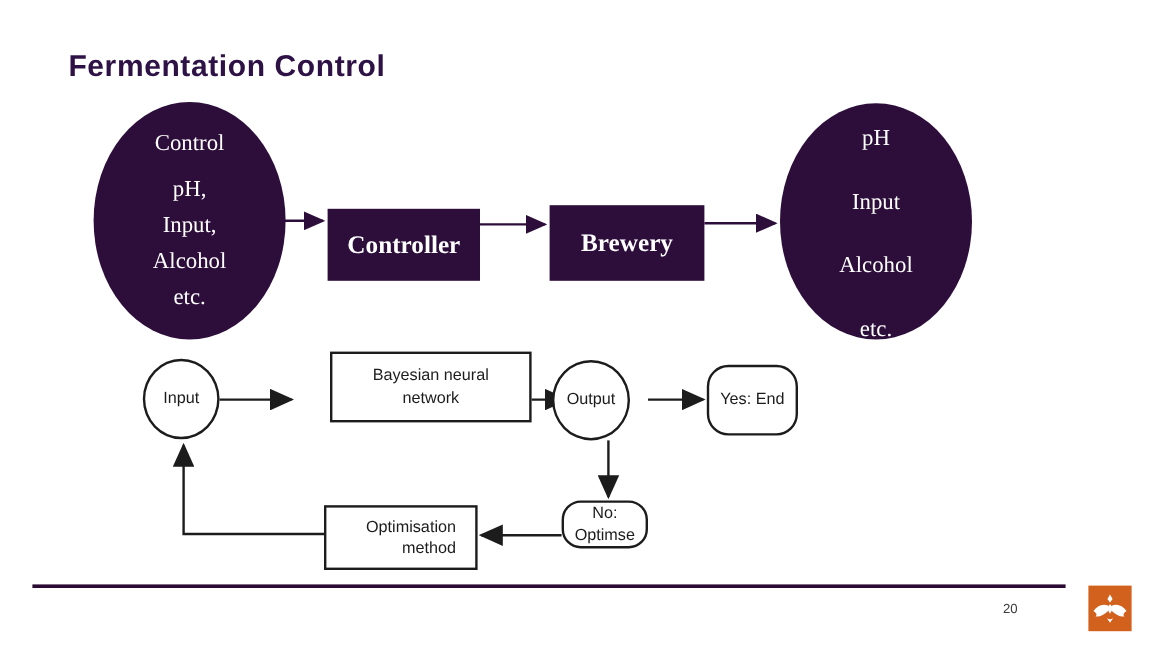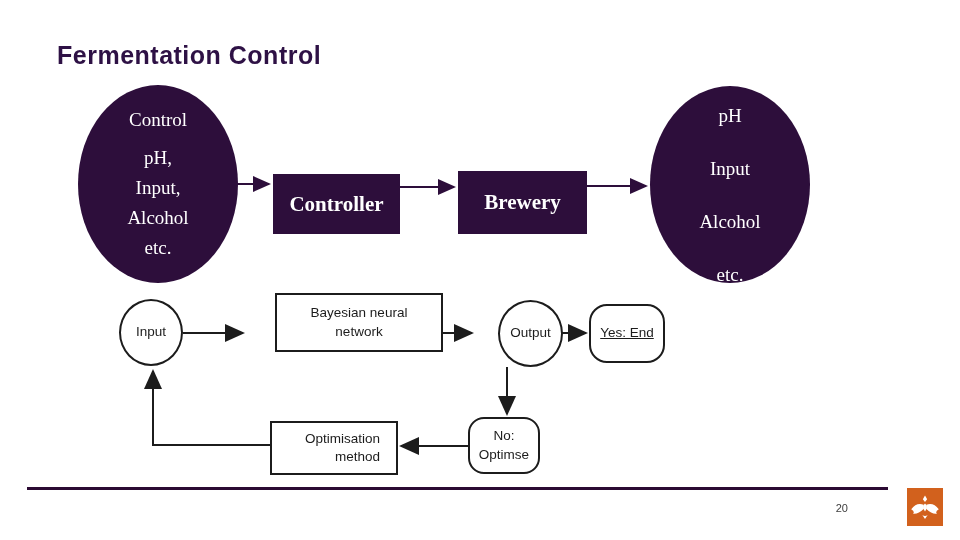--- a/index.html
+++ b/index.html
@@ -35,23 +35,23 @@
   
   .f-shape{
     position:absolute;background:#fff;border:2px solid var(--flow-stroke,#1c1c1c);
     display:flex;align-items:center;justify-content:center;text-align:center;
     color:var(--flow-stroke,#1c1c1c);font-size:13.5px;line-height:1.35;box-sizing:border-box;
   }
   .f-ellipse{border-radius:50%;}
   #input-ellipse{left:119px;top:299px;width:64px;height:67px;}
   #bnn-box{left:245px;top:293px;width:168px;height:59px;margin-left:30px;}
   #bnn-box .wrap{width:112px;}
-  #output-ellipse{left:498px;top:300px;width:65px;height:67px;}
-  #yes-end-box{left:589px;top:304px;width:76px;height:59px;border-radius:18px;text-decoration:underline;}
-  #no-optimise-box{left:468px;top:417px;width:72px;height:57px;border-radius:16px;}
+  #output-ellipse{left:460px;top:300px;width:65px;height:67px;}
+  #yes-end-box{left:589px;top:304px;width:76px;height:59px;border-radius:18px;}
+  #no-optimise-box{left:468px;top:417px;width:72px;height:40px;border-radius:16px;}
   #no-optimise-box .wrap{width:58px;}
   #optimisation-box{left:270px;top:421px;width:128px;height:54px;text-align:right;}
   #optimisation-box .wrap{width:92px;}
   
   #arrows{position:absolute;left:0;top:0;z-index:1;pointer-events:none;}
   .f-shape,.p-ellipse,.p-rect{z-index:2;}
   
   #separator-line{
     position:absolute;left:27px;top:487px;width:861px;height:3px;
     background:var(--line-purple,#2b0a33);

